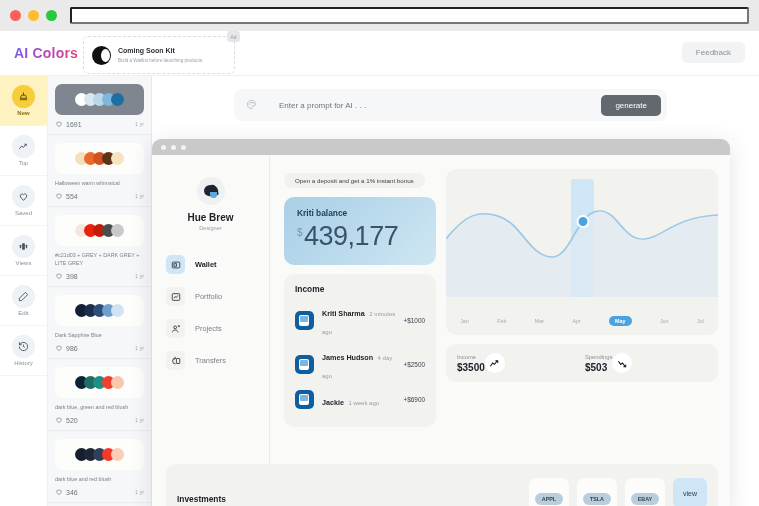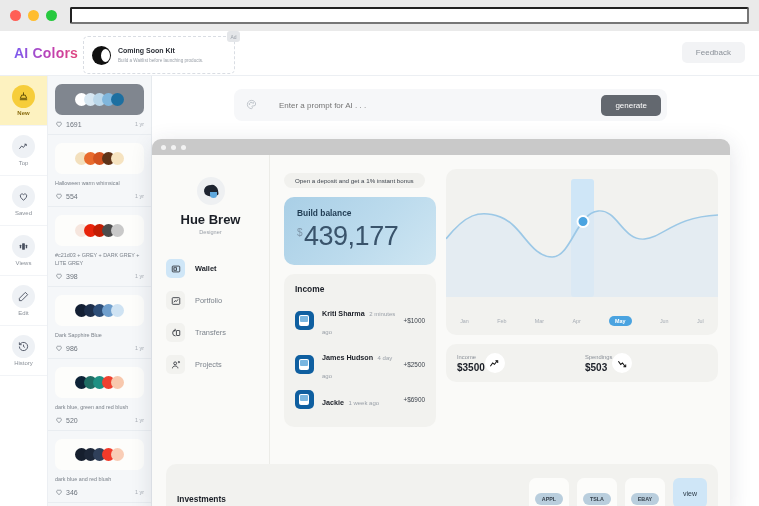--- a/index.html
+++ b/index.html
@@ -156,21 +156,21 @@
   }
   .avatar::after {
     content:''; position:absolute; left:7px; top:8px;
     width:14px; height:11px; background:#1e2430;
     border-radius: 8px 9px 2px 8px; transform: rotate(-8deg);
   }
   .avatar::before {
     content:''; position:absolute; left:13px; top:15px; z-index:2;
     width:7px; height:6px; background:#5fa8dd; border-radius: 0 0 4px 4px;
   }
-  .dash-name { text-align:center; font-size: 13px; font-weight: bold; color:#1b1f27; margin-top: 7px; }
+  .dash-name { text-align:center; font-size: 10px; font-weight: bold; color:#1b1f27; margin-top: 7px; }
   .dash-role { text-align:center; font-size: 5.6px; color:#9aa0a8; margin-top: 2px; }
   .dash-nav { margin-top: 24px; padding: 0 14px; }
   .dn-item {
     display: flex; align-items: center; gap: 10px;
     margin-bottom: 13px; cursor: pointer;
   }
   .dn-ico {
     width: 19px; height: 19px; border-radius: 5px; background: #f2f2ef;
     display:flex; align-items:center; justify-content:center; color:#2b2f36;
   }
@@ -529,36 +529,36 @@
                 <svg width="10" height="10" viewBox="0 0 24 24" fill="none" stroke="currentColor" stroke-width="2">
                   <rect x="3" y="4" width="18" height="16" rx="2"></rect>
                     <path d="M7 15l3-4 3 2 4-5"></path>
                   </svg>
               </span>
               <span class="dn-label">Portfolio</span>
             </div>
             <div class="dn-item">
               <span class="dn-ico">
                 <svg width="10" height="10" viewBox="0 0 24 24" fill="none" stroke="currentColor" stroke-width="2">
+                  <circle cx="10" cy="8" r="3.4"></circle>
+                    <path d="M3.5 20c0-3.6 2.9-5.6 6.5-5.6s6.5 2 6.5 5.6"></path>
+                  <circle cx="19" cy="5" r="1.6"></circle>
+                  </svg>
+              </span>
+              <span class="dn-label">Projects</span>
+            </div>
+            <div class="dn-item">
+              <span class="dn-ico">
+                <svg width="10" height="10" viewBox="0 0 24 24" fill="none" stroke="currentColor" stroke-width="2">
                   <path d="M10 5A7 7 0 004 12a7 7 0 007 7"></path>
                     <path d="M10 2v5H6"></path>
                   <rect x="13" y="6" width="8" height="12" rx="1"></rect>
                   </svg>
               </span>
               <span class="dn-label">Transfers</span>
-            </div>
-            <div class="dn-item">
-              <span class="dn-ico">
-                <svg width="10" height="10" viewBox="0 0 24 24" fill="none" stroke="currentColor" stroke-width="2">
-                  <circle cx="10" cy="8" r="3.4"></circle>
-                    <path d="M3.5 20c0-3.6 2.9-5.6 6.5-5.6s6.5 2 6.5 5.6"></path>
-                  <circle cx="19" cy="5" r="1.6"></circle>
-                  </svg>
-              </span>
-              <span class="dn-label">Projects</span>
             </div>
           </div>
 
           <div class="logout">
             <span>
               <svg width="11" height="11" viewBox="0 0 24 24" fill="none" stroke="#2b2f36" stroke-width="2">
                 <path d="M10 4H5v16h5"></path>
                   <path d="M15 8l4 4-4 4"></path>
                   <path d="M19 12H9"></path>
                 </svg>
@@ -566,21 +566,21 @@
             <span class="dn-label">Log Out</span>
           </div>
         </div>
 
         <div class="dash-main">
 
           <div class="col-left">
             <div class="promo">Open a deposit and get a 1% instant bonus</div>
 
             <div class="balance-card">
-              <div class="bal-title">Build balance</div>
+              <div class="bal-title">Kriti balance</div>
               <div class="bal-amount">
                 <span class="cur">$</span><span>439,177</span>
               </div>
             </div>
 
             <div class="income-card">
               <div class="inc-title">Income</div>
 
               <div class="inc-row">
                 <span class="inc-ava"></span>

